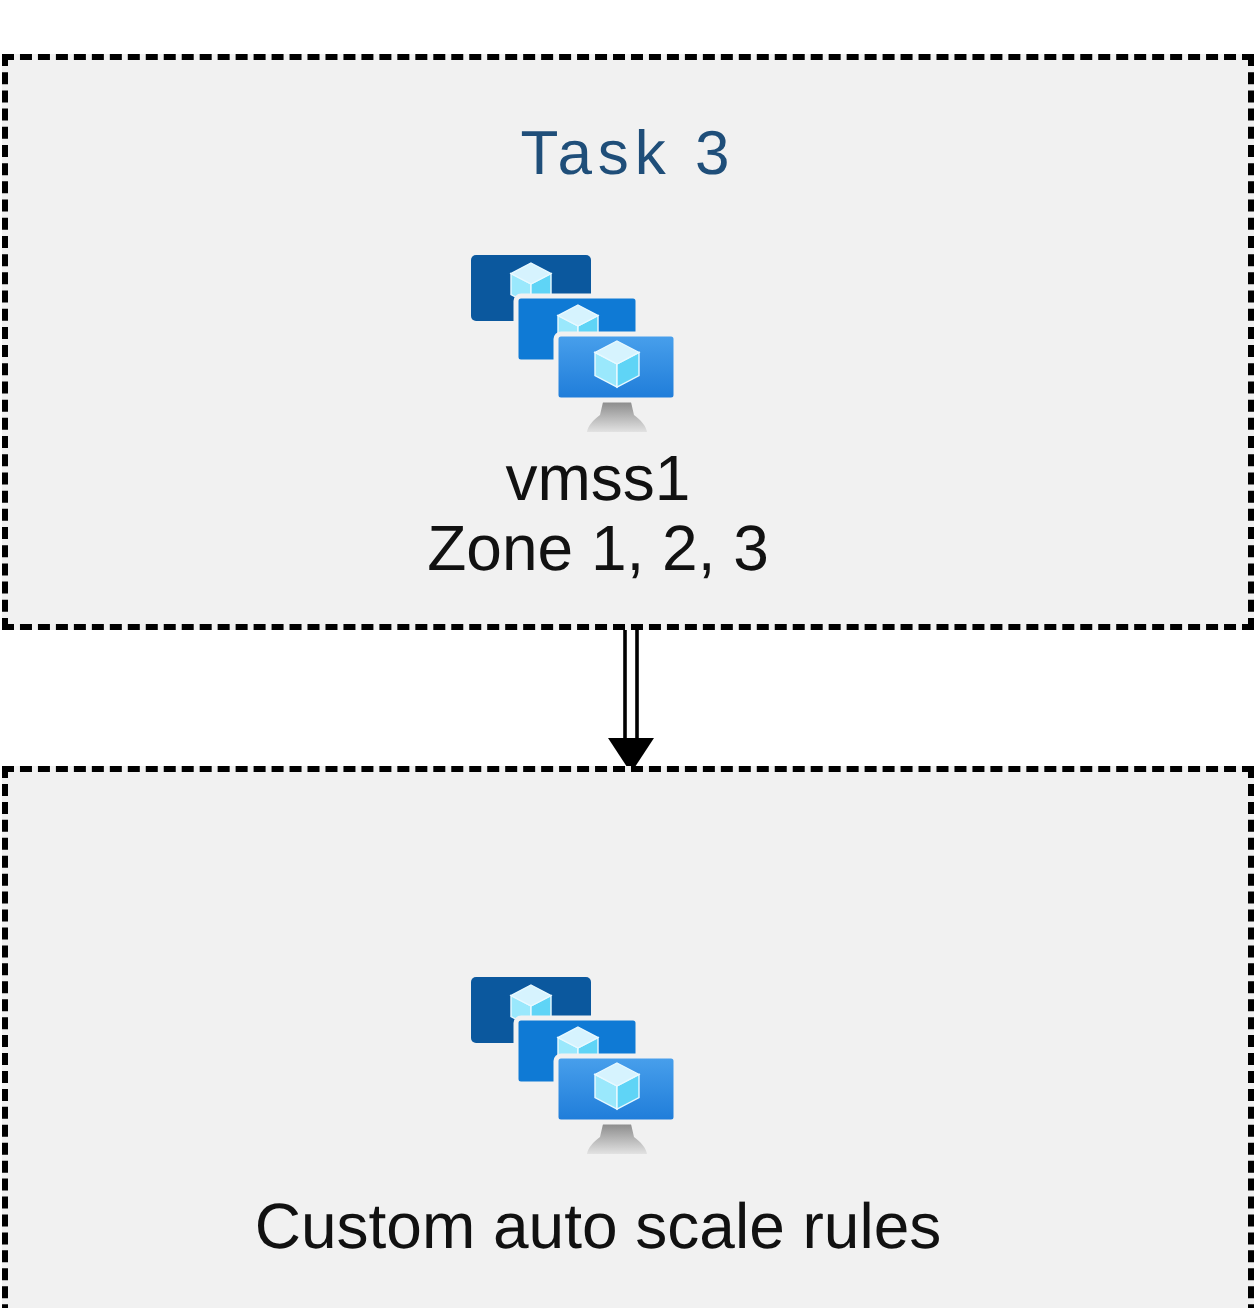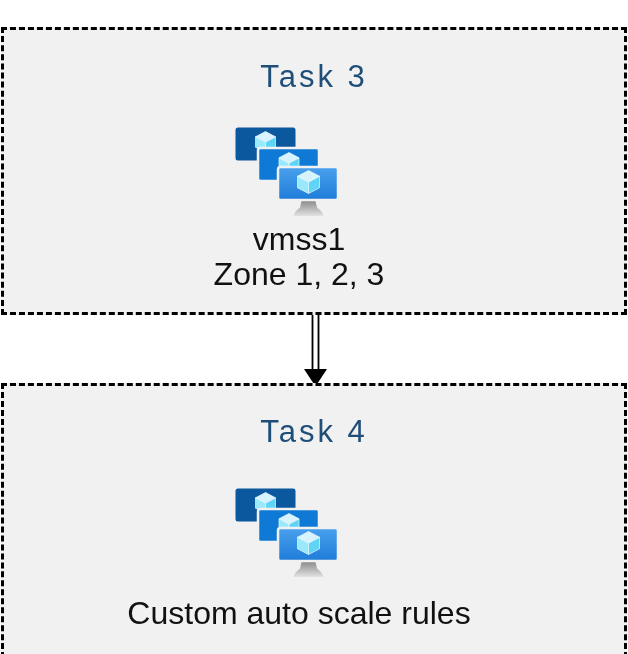--- a/index.html
+++ b/index.html
@@ -108,21 +108,20 @@
     </div>
   </section>
 
   <svg class="connector" viewBox="0 0 28 72">
     <line x1="10.5" y1="0" x2="10.5" y2="56" stroke="#000000" stroke-width="1.8"></line>
     <line x1="16.5" y1="0" x2="16.5" y2="56" stroke="#000000" stroke-width="1.8"></line>
     <polygon points="2,54 25,54 13.5,71.5" fill="#000000"></polygon>
   </svg>
 
   <section class="node node-bottom">
-    <h2 class="node-title">Task 4</h2>
 
     <svg class="vmss-icon" viewBox="0 0 104 90">
       <g>
         <rect x="0.5" y="0.5" width="60" height="33" rx="2.5" fill="#0b589e"></rect>
         <g>
           <polygon points="20.5,9.8 30.5,15 30.5,25.5 20.5,20.3" fill="#9ae8fc" stroke="#e8f9ff" stroke-width="0.7"></polygon>
           <polygon points="30.5,15 40.5,9.8 40.5,20.3 30.5,25.5" fill="#5fd4f6" stroke="#e8f9ff" stroke-width="0.7"></polygon>
           <polygon points="30.5,4.5 40.5,9.8 30.5,15 20.5,9.8" fill="#d6f3fe" stroke="#e8f9ff" stroke-width="0.7"></polygon>
         </g>
         <rect x="23" y="21" width="61" height="33" rx="2.5" fill="#0f7ad5" stroke="#f1f1f1" stroke-width="2.5"></rect>

